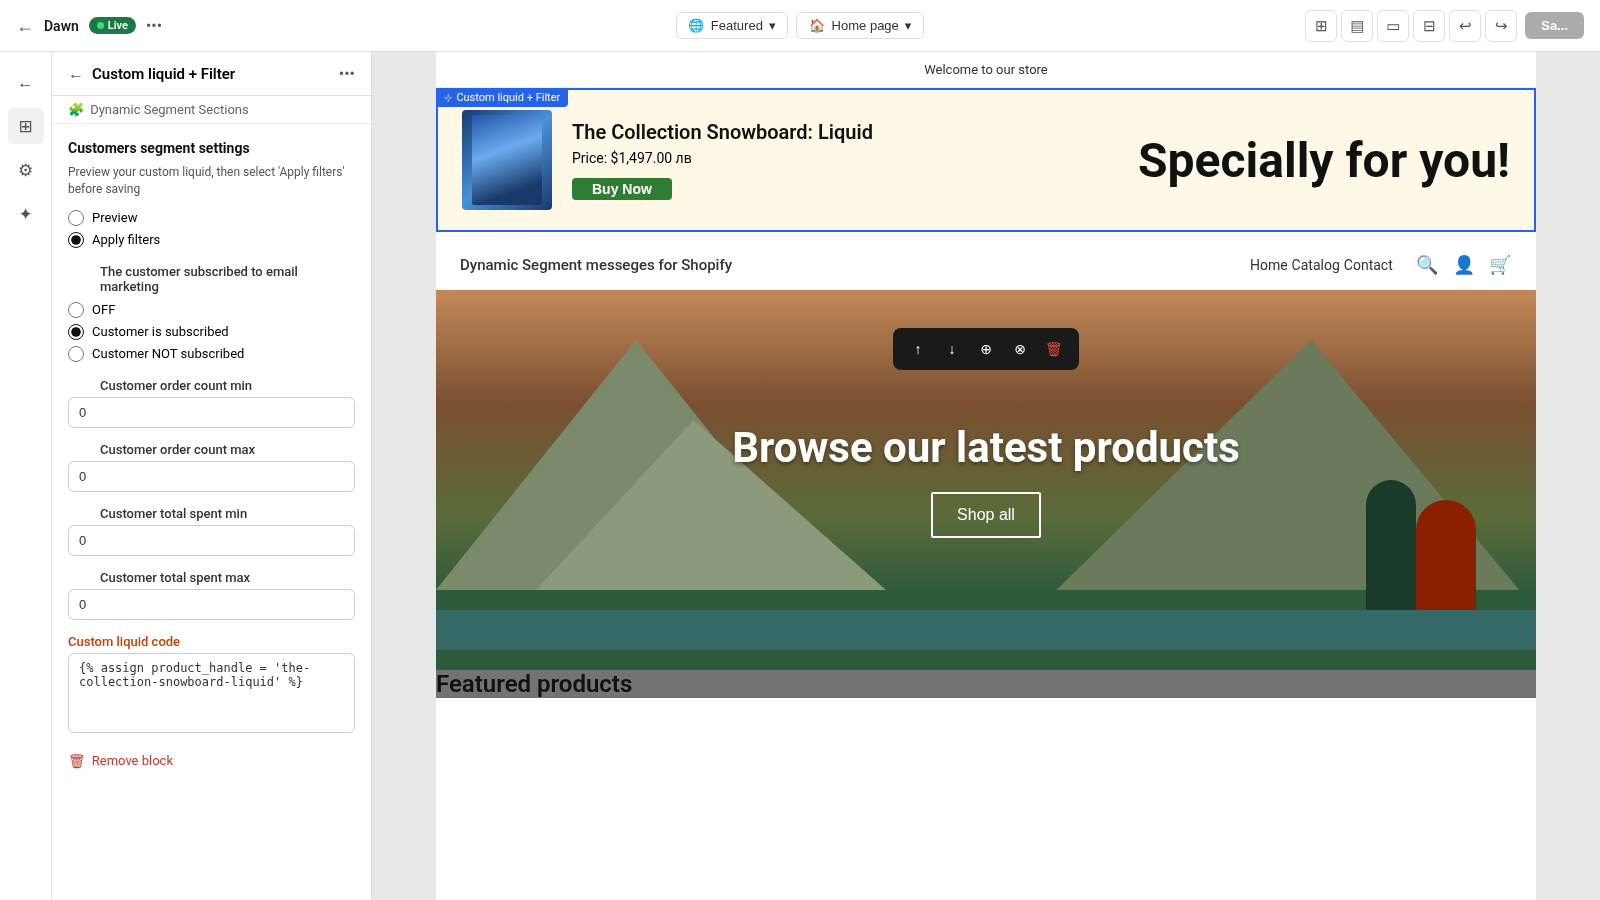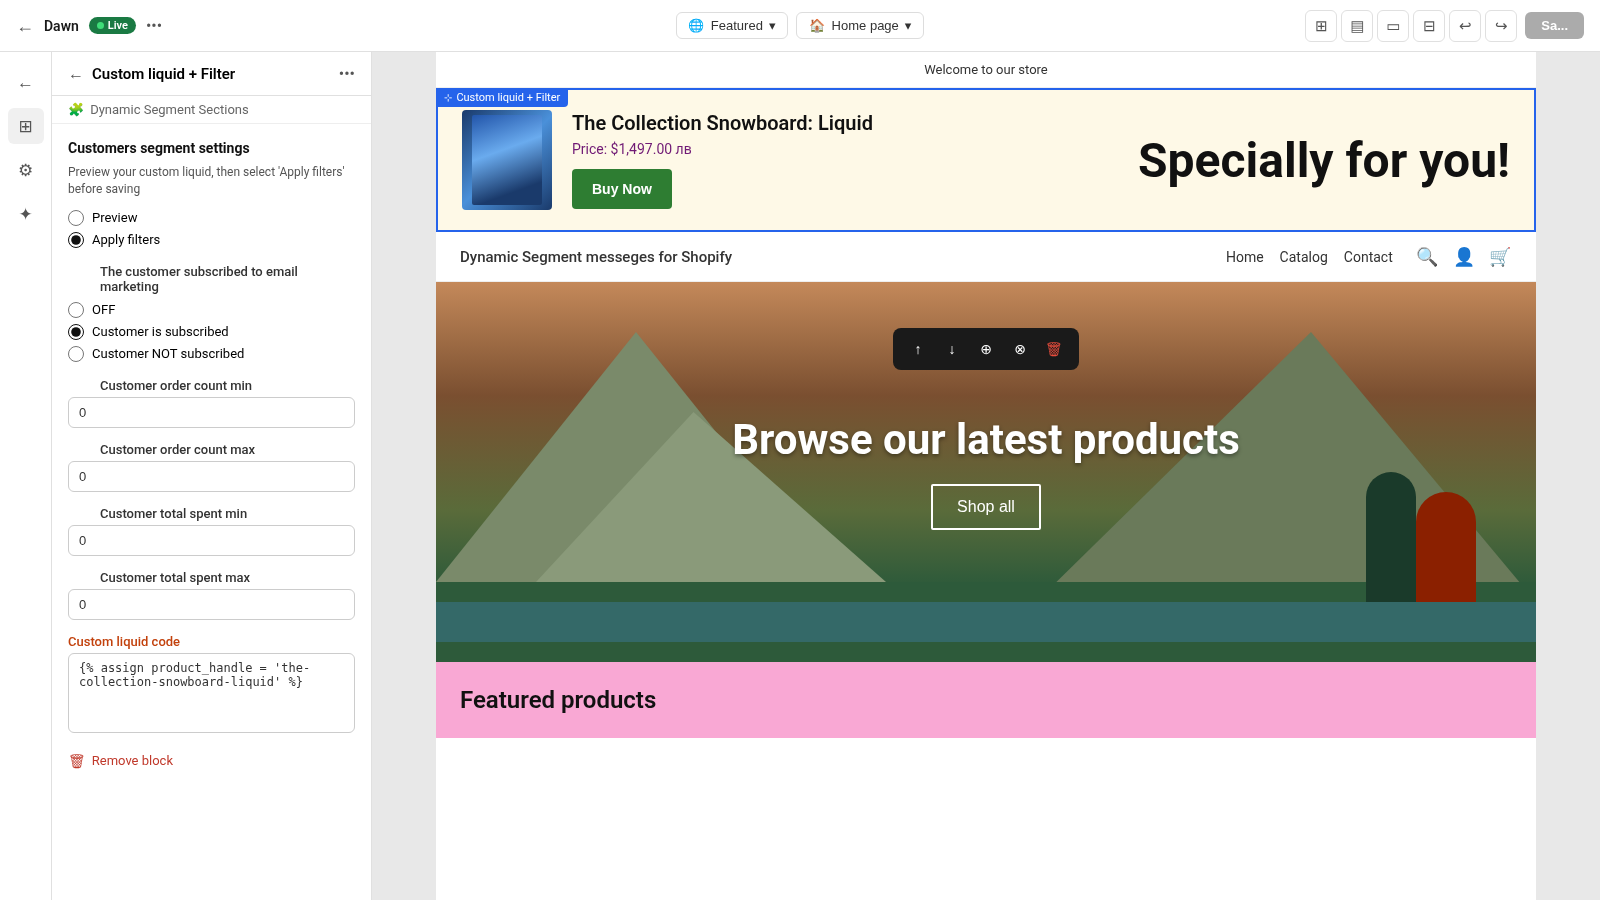--- a/index.html
+++ b/index.html
@@ -153,25 +153,25 @@
     }
     .product-image-inner {
       width: 70px;
       height: 90px;
       background: linear-gradient(160deg, #2255aa 0%, #6aabee 40%, #1a3a6b 80%);
       border-radius: 2px;
       position: relative;
     }
     .product-info { flex: 1; }
     .product-name { font-size: 20px; font-weight: 600; color: #111; margin-bottom: 6px; }
-    .product-price { font-size: 14px; color: #701a75; margin-bottom: 12px; }
+    .product-price { font-size: 14px; color: #000000; margin-bottom: 12px; }
     .buy-btn {
       background: #2e7d32; color: white;
       border: none; border-radius: 4px;
-      padding: 12px 20px; font-size: 14px; font-weight: 600;
+      padding: 3px 20px; font-size: 14px; font-weight: 600;
       cursor: pointer;
     }
     .specially-text {
       font-size: 48px; font-weight: 700; color: #111;
       flex-shrink: 0;
     }
 
     
     .floating-toolbar {
       position: absolute;
@@ -194,23 +194,24 @@
     }
     .float-btn.danger { color: #e74c3c; }
 
     
     .store-nav {
       display: flex; align-items: center;
       padding: 14px 24px;
       border-bottom: 1px solid #eee;
       gap: 24px;
       background: white;
+      margin-top: 8px;
     }
     .nav-title { font-size: 15px; font-weight: 500; color: #333; flex: 1; }
-    .nav-links { display: flex; gap: 16px; align-items: center; }
+    .nav-links { display: flex; gap: 4px; align-items: center; }
     .nav-link { font-size: 14px; color: #333; cursor: pointer; }
     .nav-icons { display: flex; gap: 14px; align-items: center; margin-left: auto; }
     .nav-icon { font-size: 18px; color: #333; cursor: pointer; }
 
     
     .hero-banner {
       position: relative;
       height: 380px;
       background: #8b6a4a;
       overflow: hidden;
@@ -280,22 +281,21 @@
       background: transparent;
       color: white;
       padding: 12px 24px;
       font-size: 16px;
       cursor: pointer;
       border-radius: 2px;
     }
 
     
     .featured-section {
-      padding: 24px;
-      background: #f9a8d4;
+      background: #737373;
     }
     .featured-title { font-size: 24px; font-weight: 600; color: #111; }
 
     
     .sidebar-scroll-area::-webkit-scrollbar { width: 6px; }
     .sidebar-scroll-area::-webkit-scrollbar-track { background: #f0f0f0; }
     .sidebar-scroll-area::-webkit-scrollbar-thumb { background: #ccc; border-radius: 3px; }
   </style>
 </head>
 <body>

